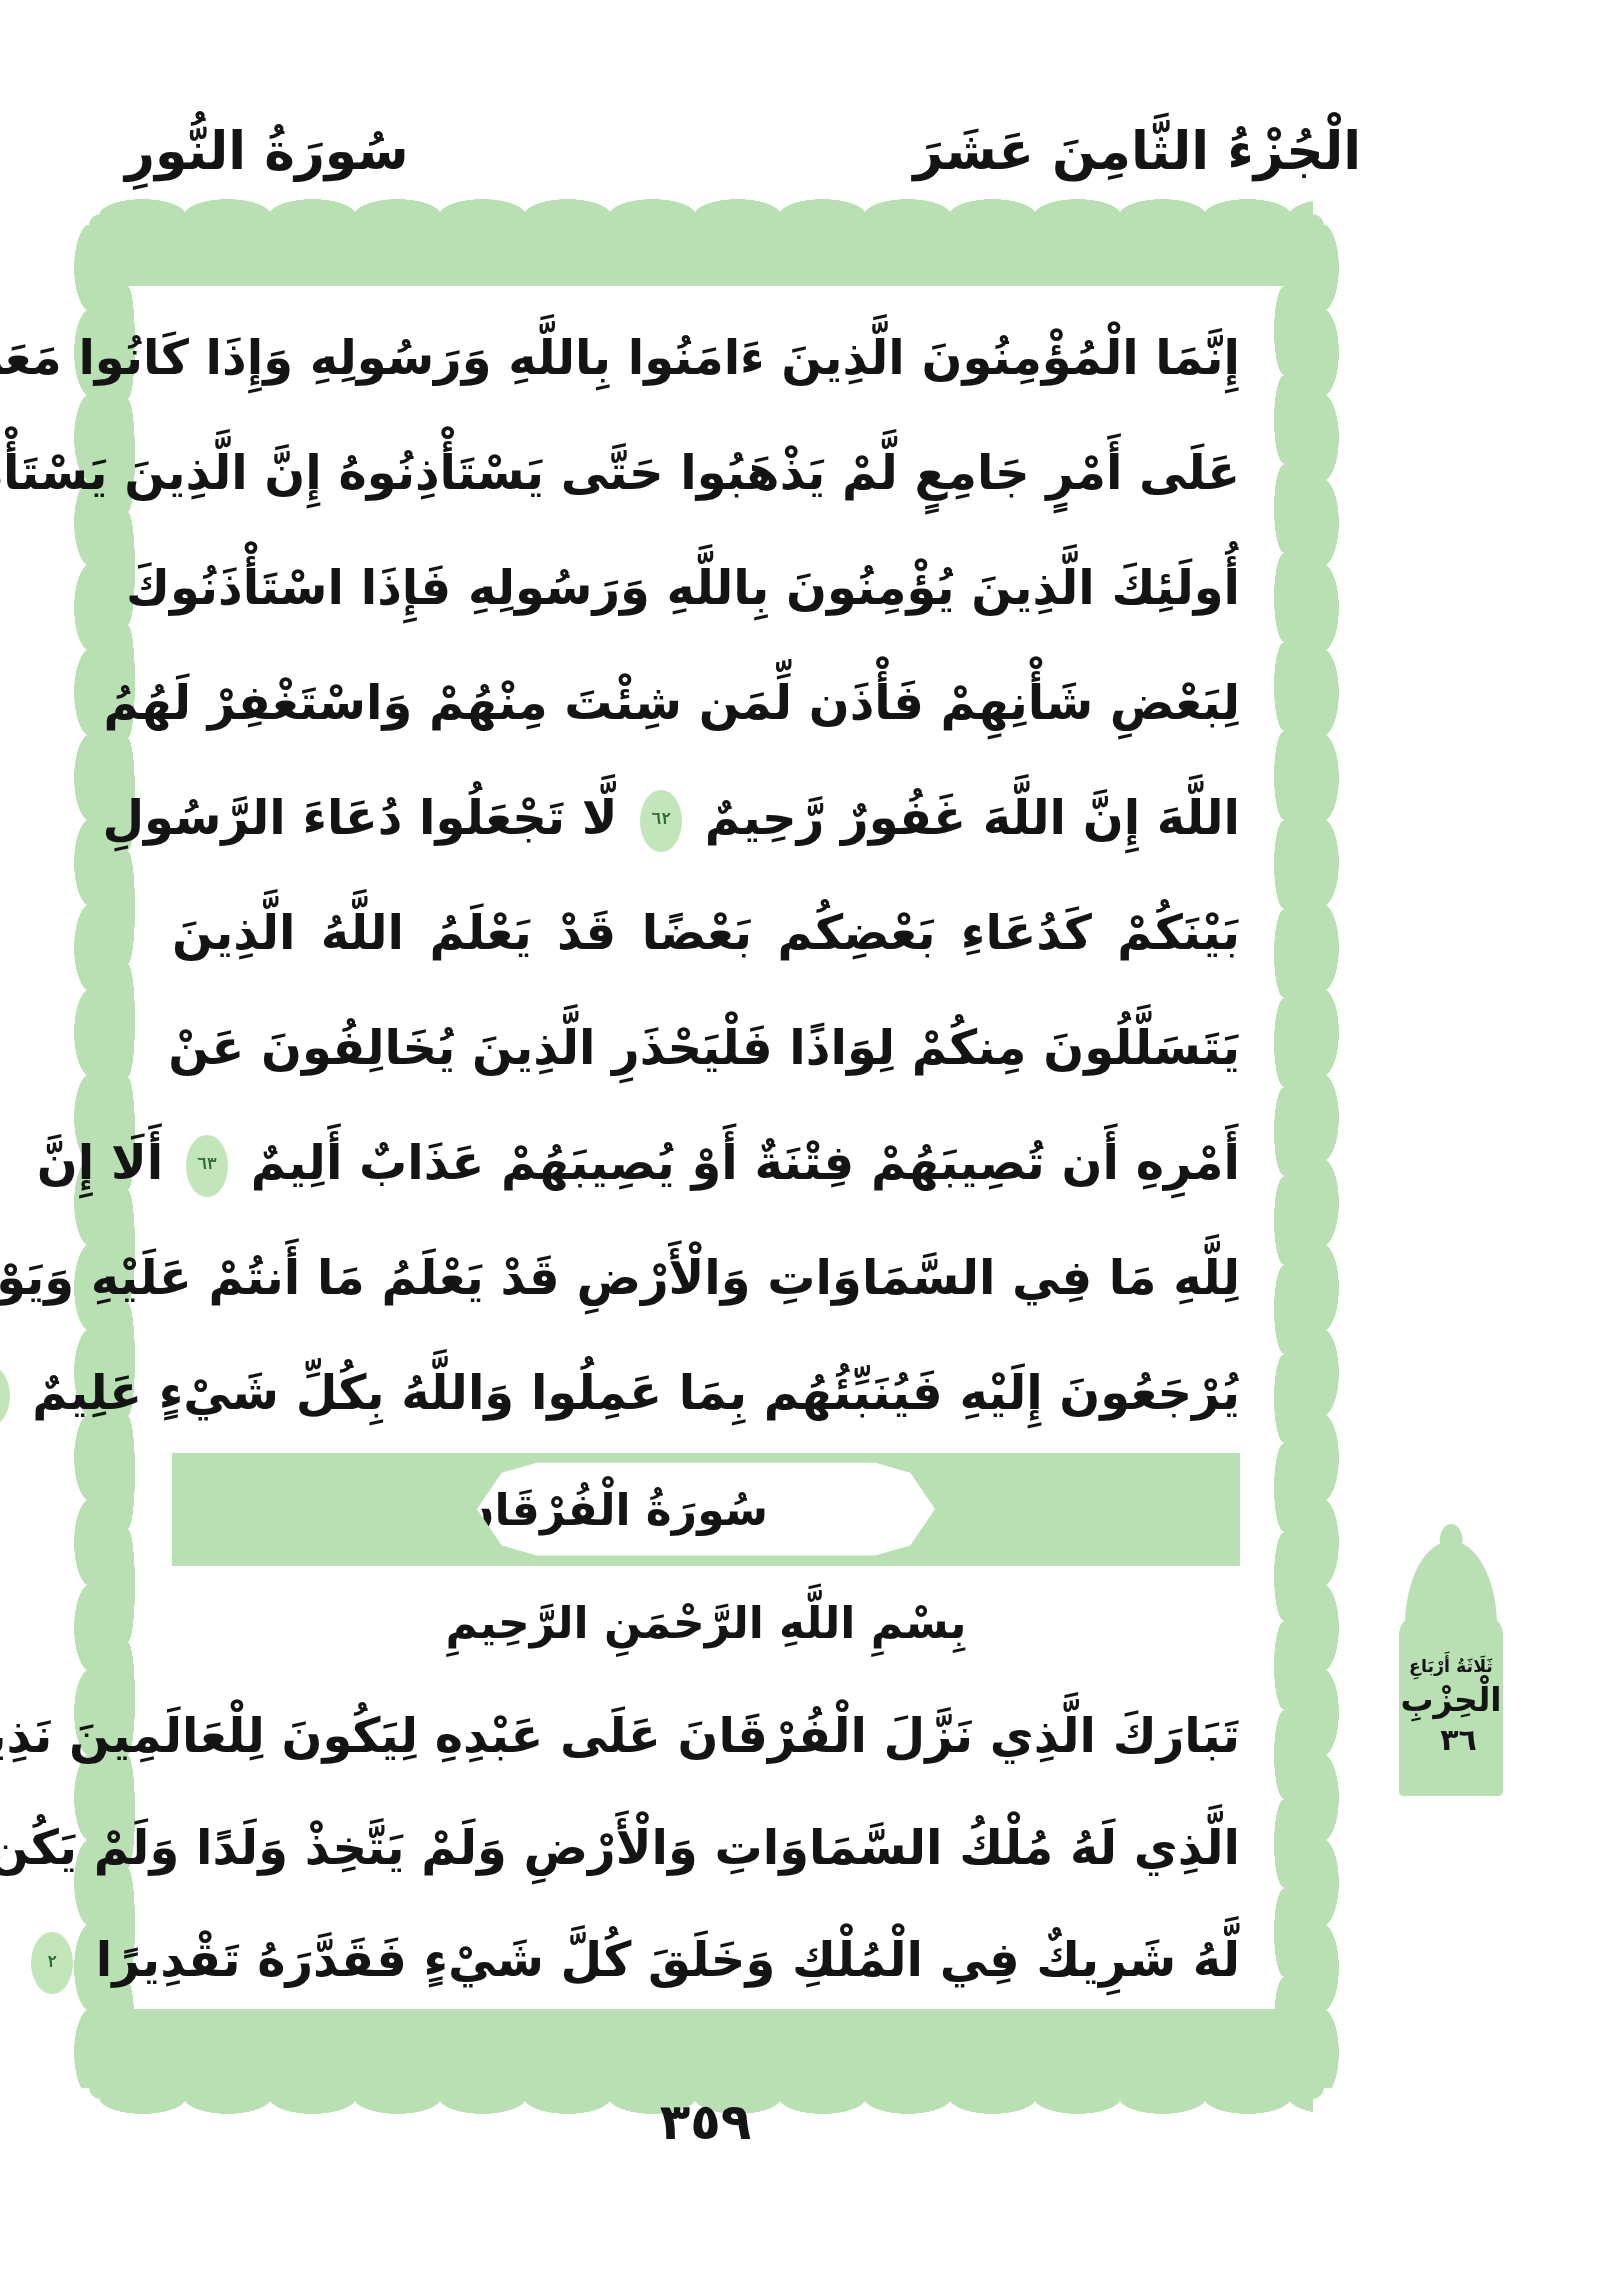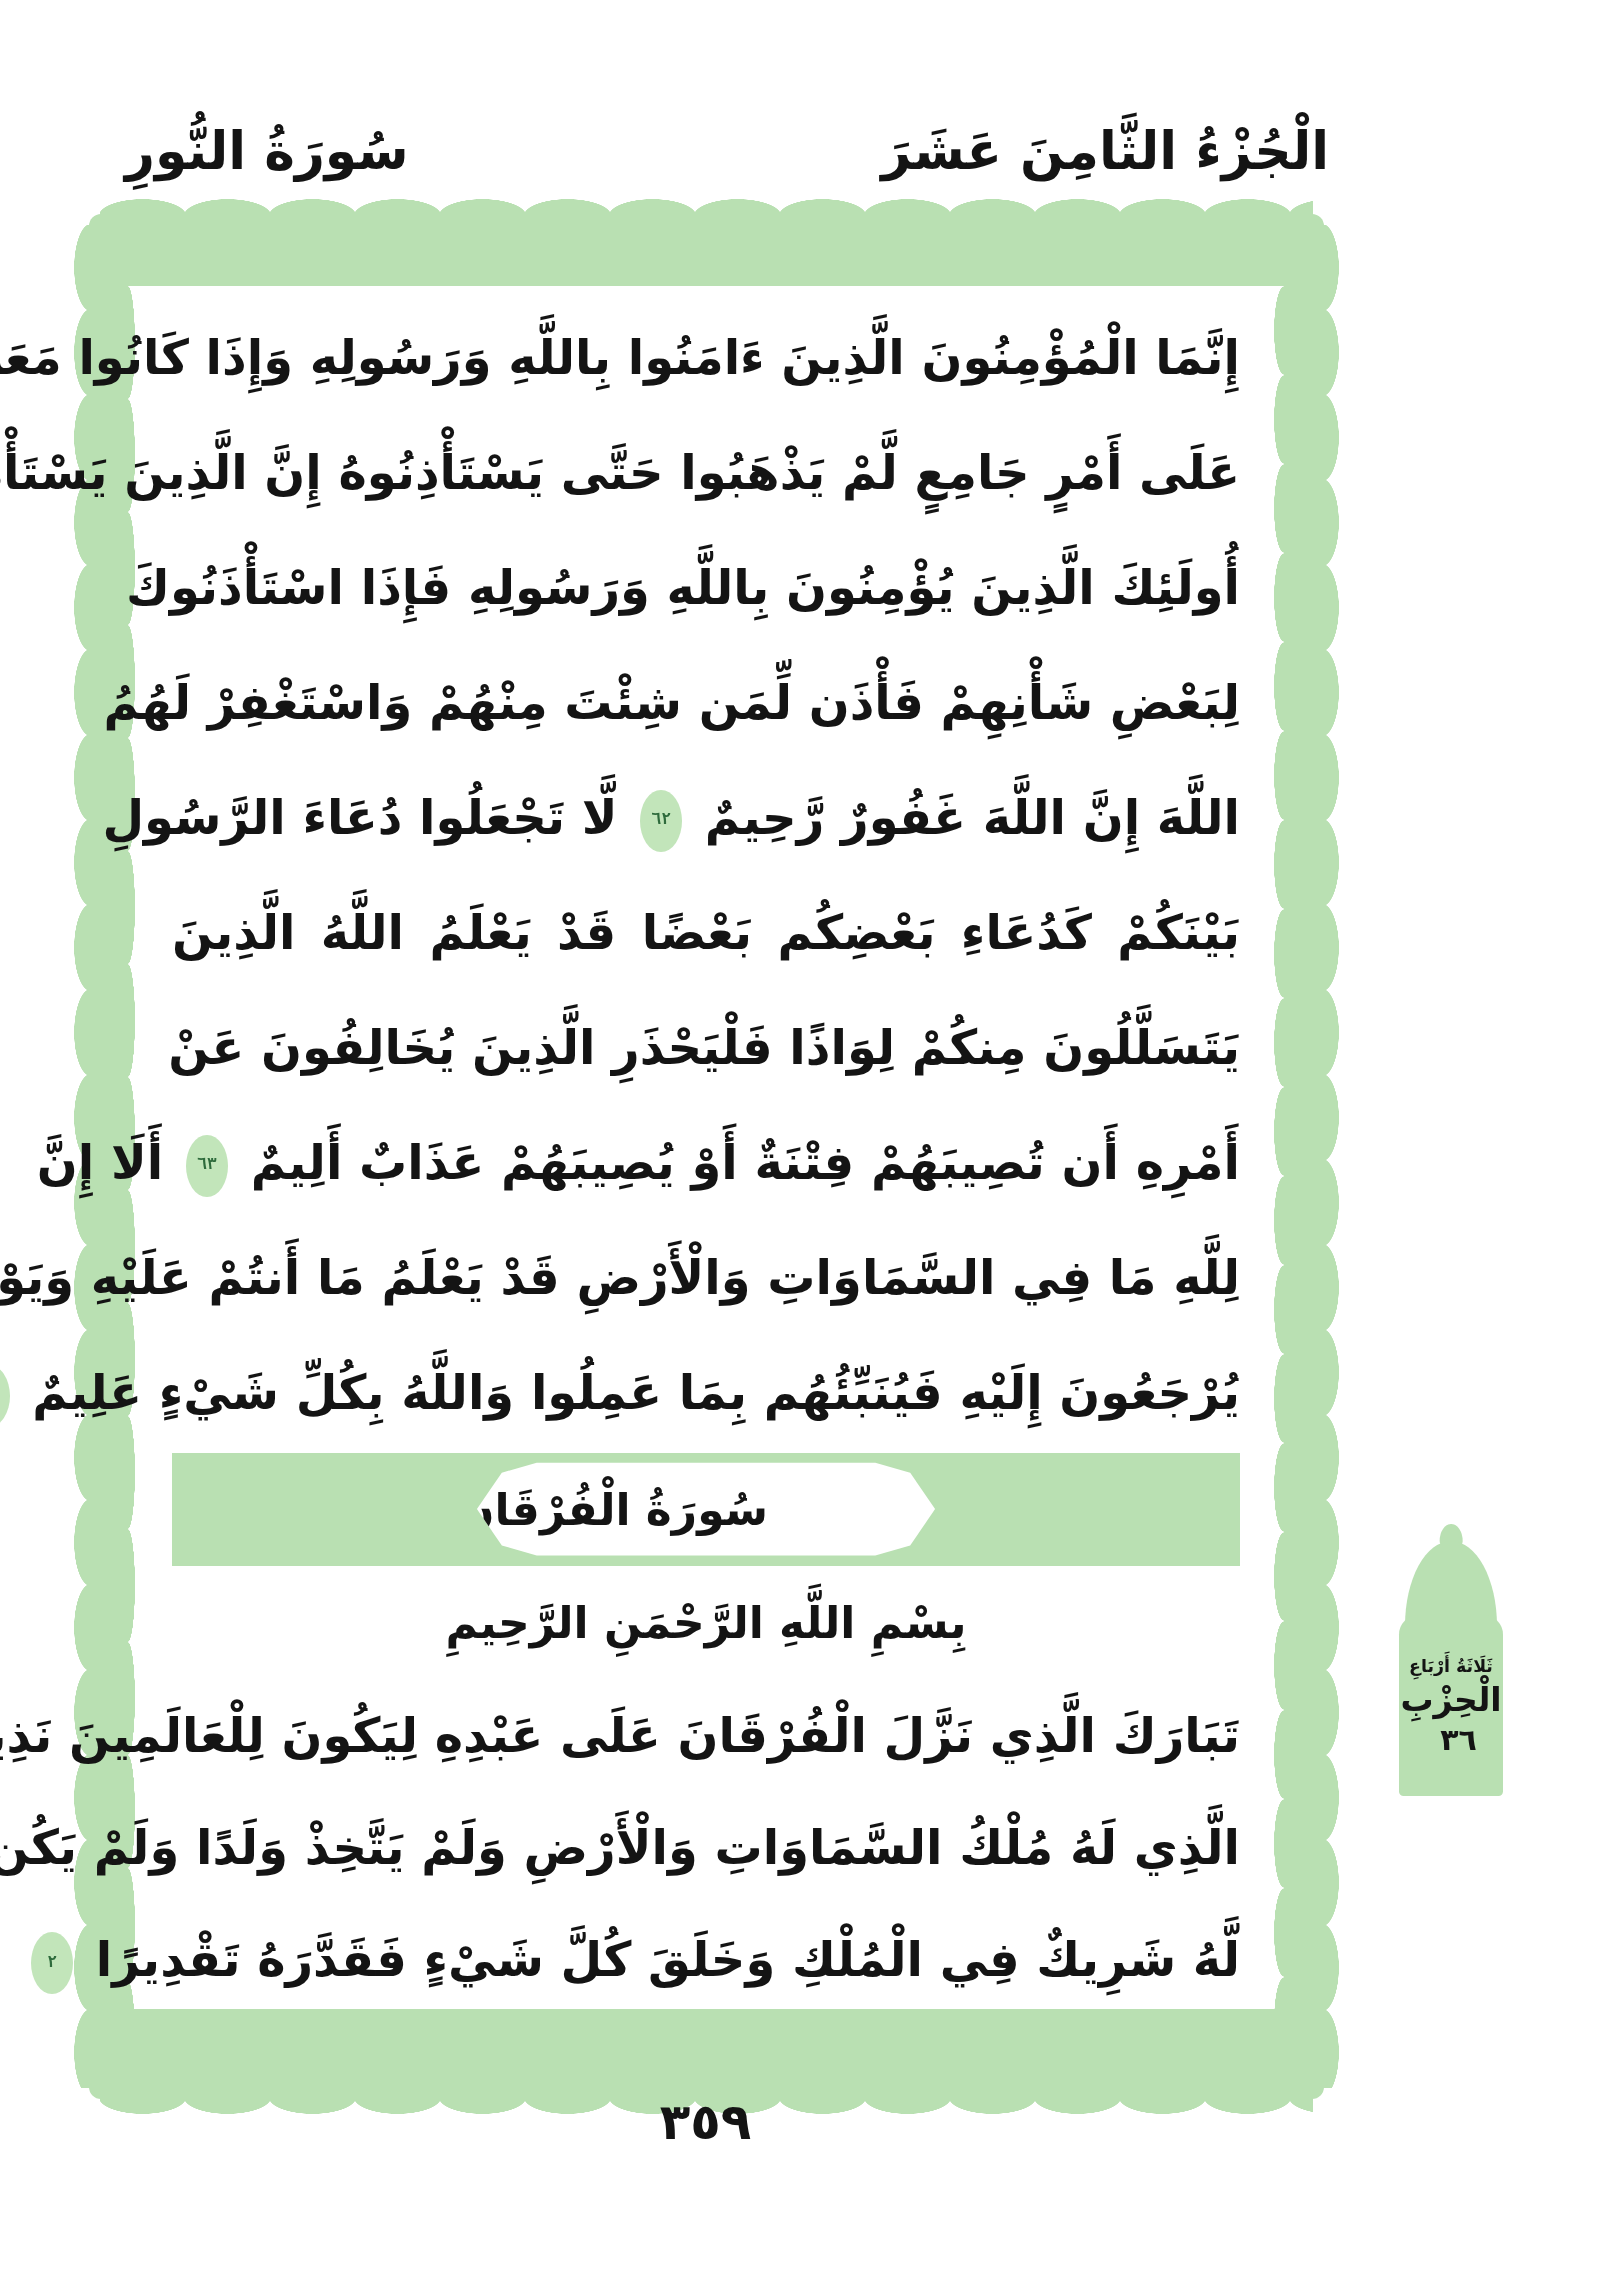--- a/index.html
+++ b/index.html
@@ -9,21 +9,21 @@
     --marker-num:#2e6b3c;
   }
   html,body{margin:0;padding:0;}
   body{
     width:1605px;height:2295px;position:relative;background:#ffffff;
     font-family:"DejaVu Sans", sans-serif;color:var(--ink);overflow:hidden;
   }
   
   .hdr{position:absolute;top:83px;font-size:52px;font-weight:bold;direction:rtl;white-space:nowrap;margin-top:38px;}
   .hdr-left{left:125px;}
-  .hdr-right{left:1004px;width:325px;text-align:center;}
+  .hdr-right{left:1036px;width:325px;text-align:center;}
   
   .frame{position:absolute;left:89px;top:214px;width:1235px;height:1885px;
          background:var(--green);border-radius:12px;}
   .sc{position:absolute;background-repeat:repeat-x;}
   .sc-top{top:-15px;left:10.6px;right:10.6px;height:16.6px;
     background-image:radial-gradient(ellipse 52% 100% at 50% 100%, var(--green) 98%, transparent 100%);
     background-size:85px 16.6px;}
   .sc-bottom{bottom:-15px;left:10.6px;right:10.6px;height:16.6px;
     background-image:radial-gradient(ellipse 52% 100% at 50% 0%, var(--green) 98%, transparent 100%);
     background-size:85px 16.6px;}

